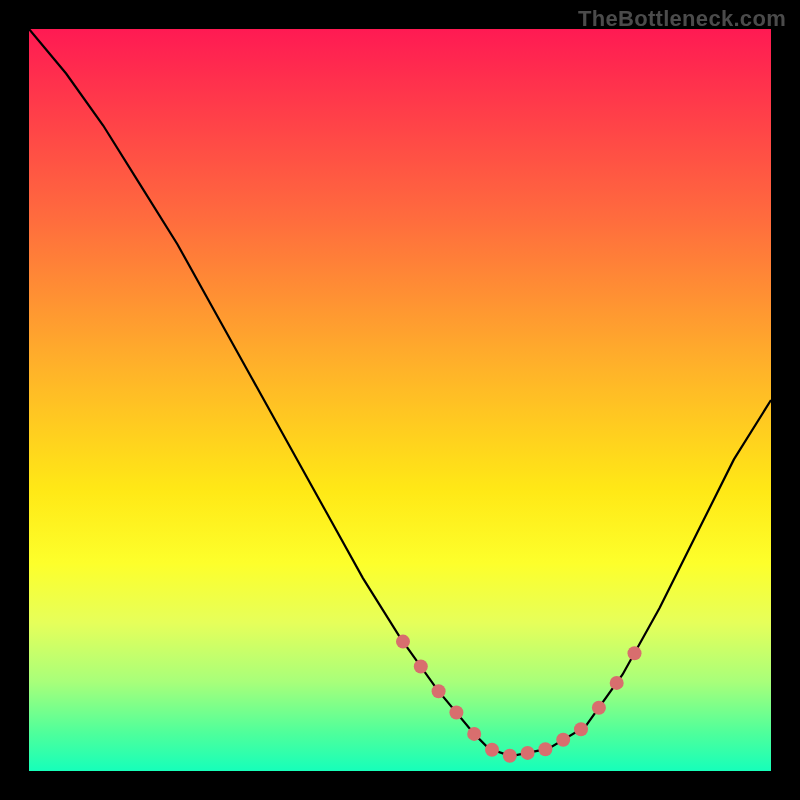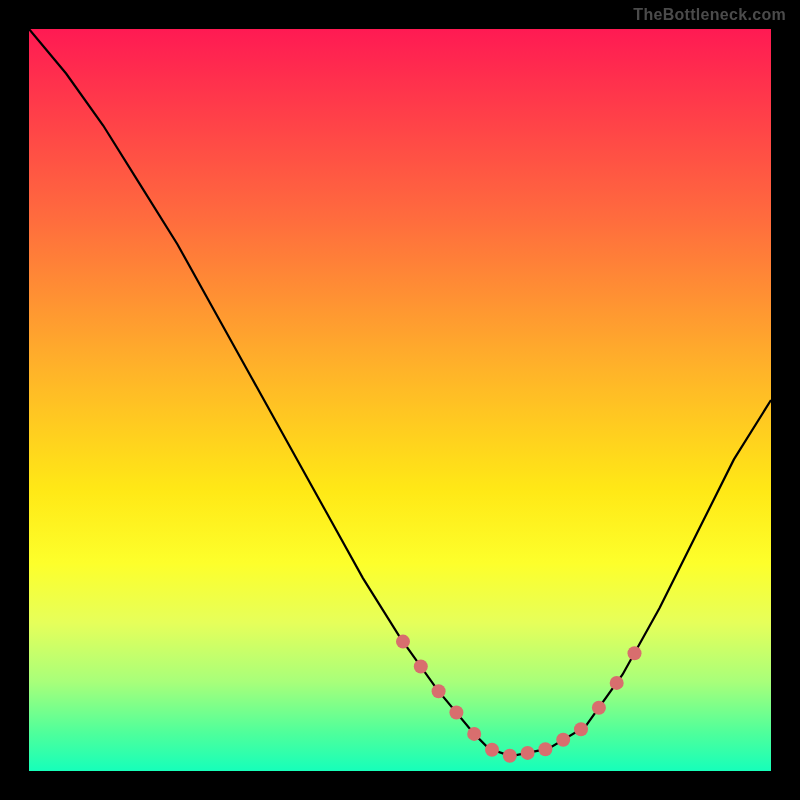--- a/index.html
+++ b/index.html
@@ -9,21 +9,21 @@
     background: #000;
     position: relative;
     font-family: Arial, Helvetica, sans-serif;
     overflow: hidden;
   }
   .watermark {
     position: absolute;
     top: 6px;
     right: 14px;
     color: #4b4b4b;
-    font-size: 16px;
+    font-size: 22px;
     font-weight: 600;
     letter-spacing: 0.3px;
     z-index: 10;
     text-align: center;
   }
   .plot-area {
     position: absolute;
     left: 29px;
     top: 29px;
     width: 742px;

